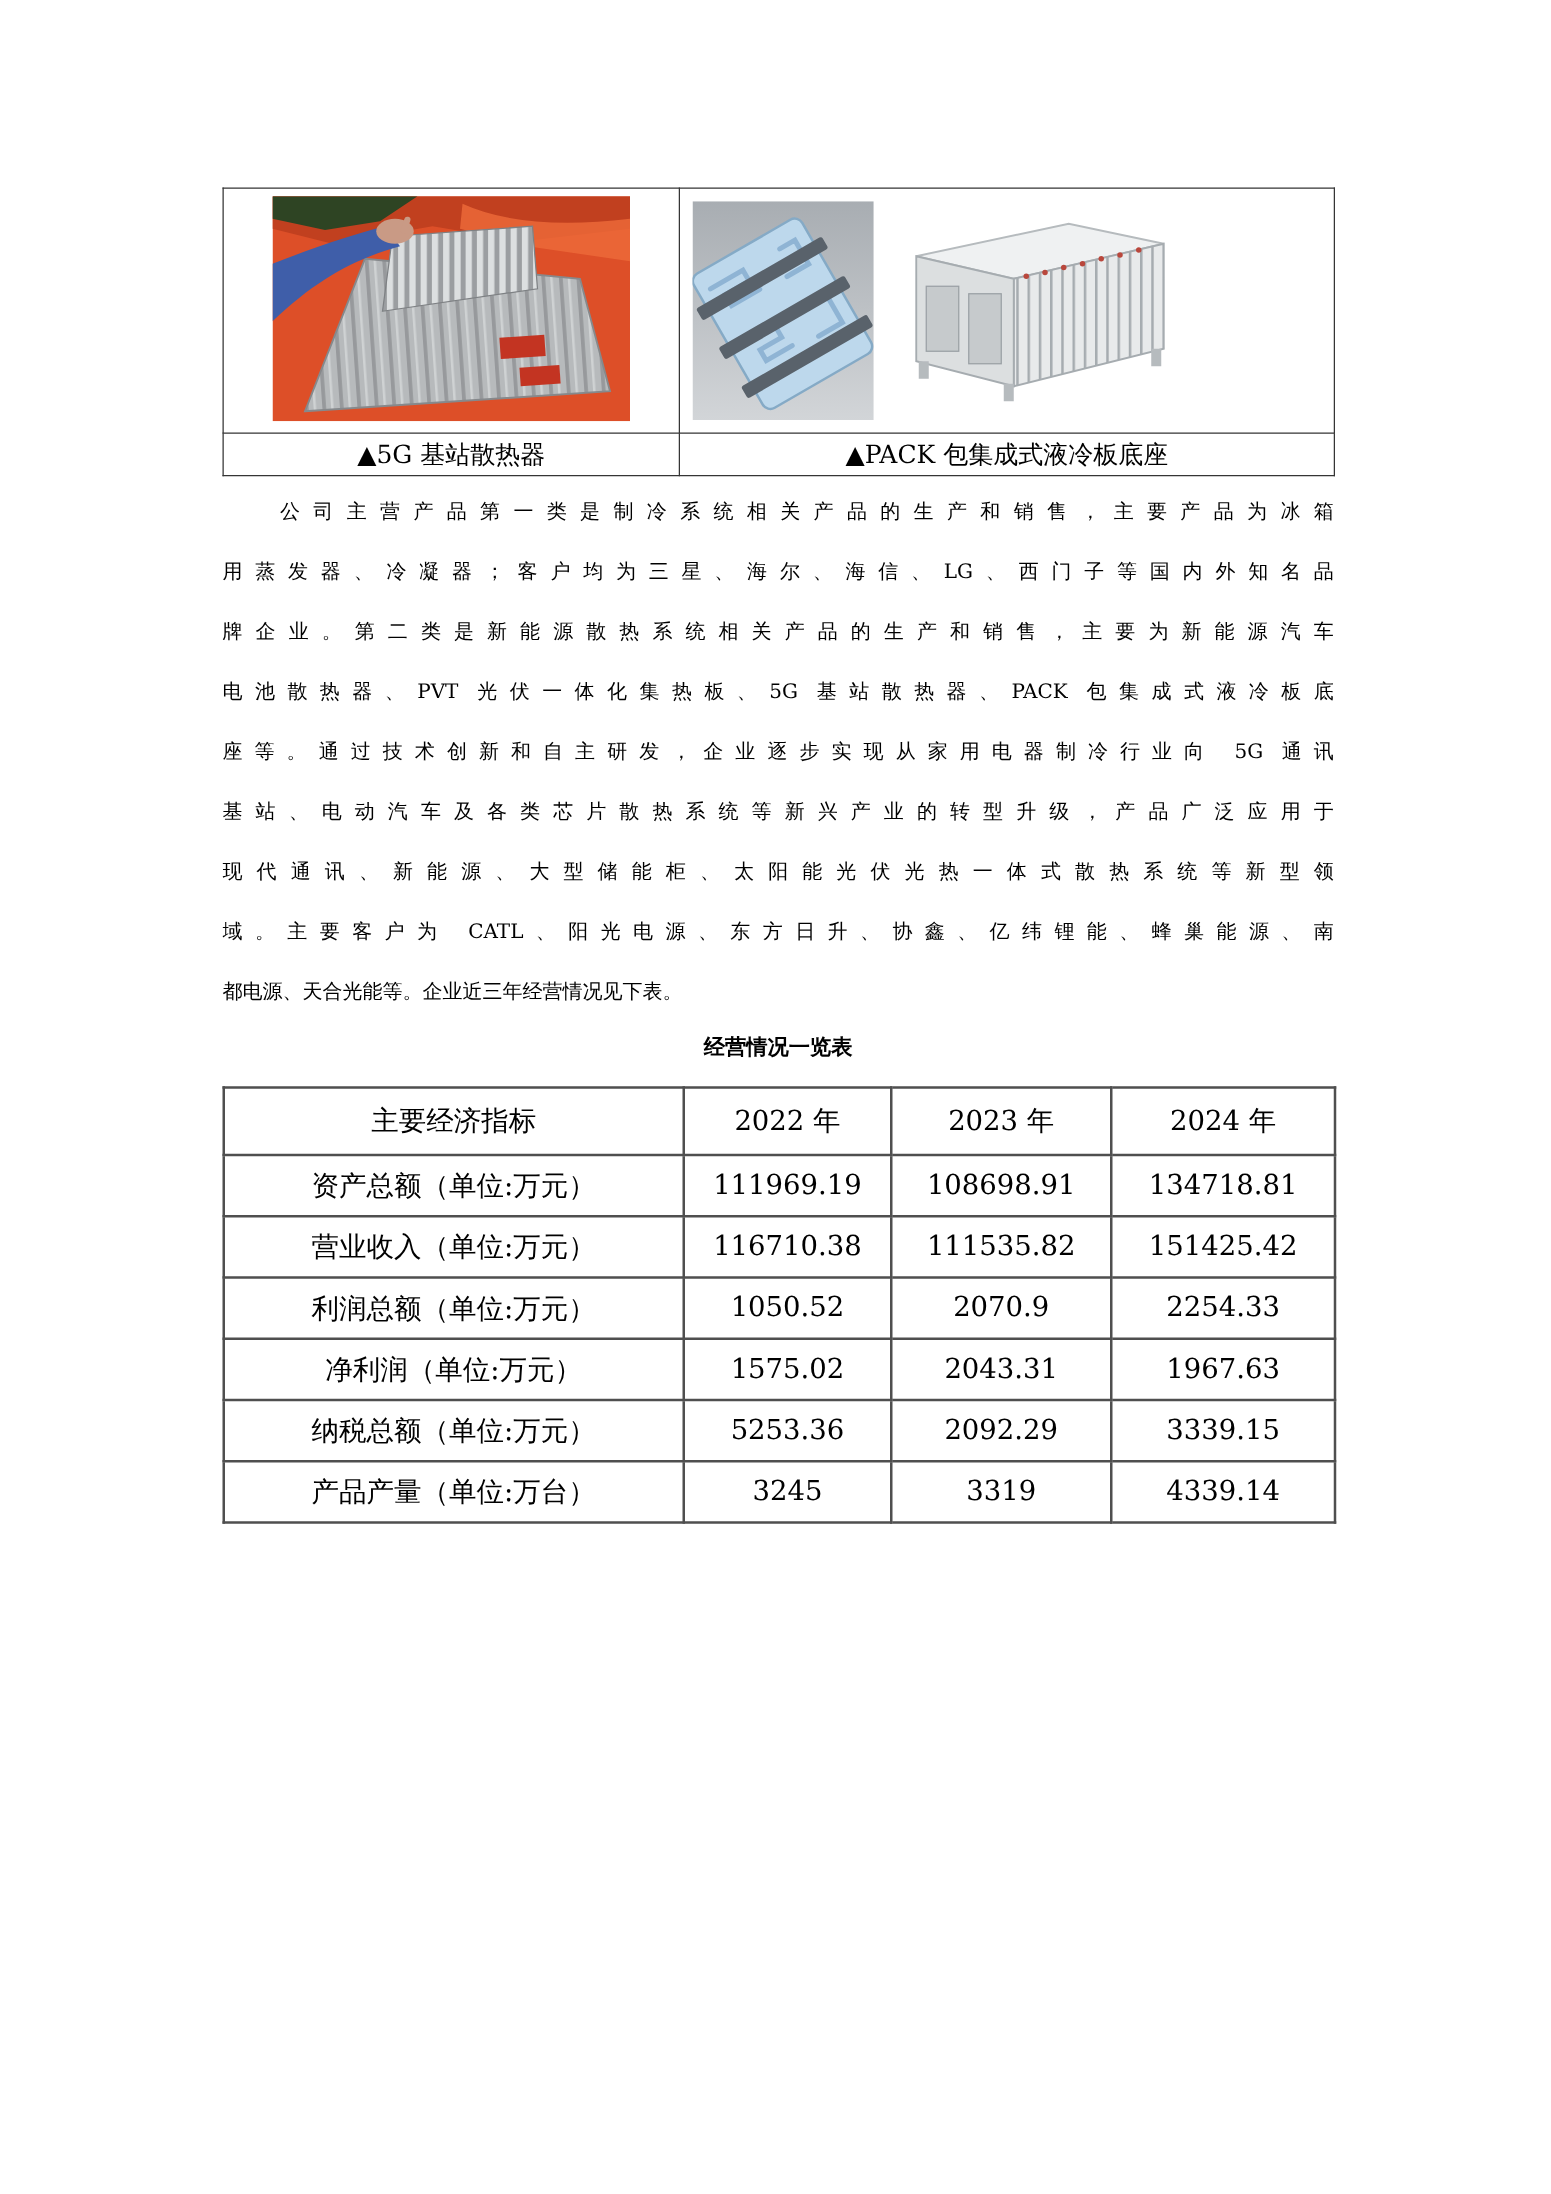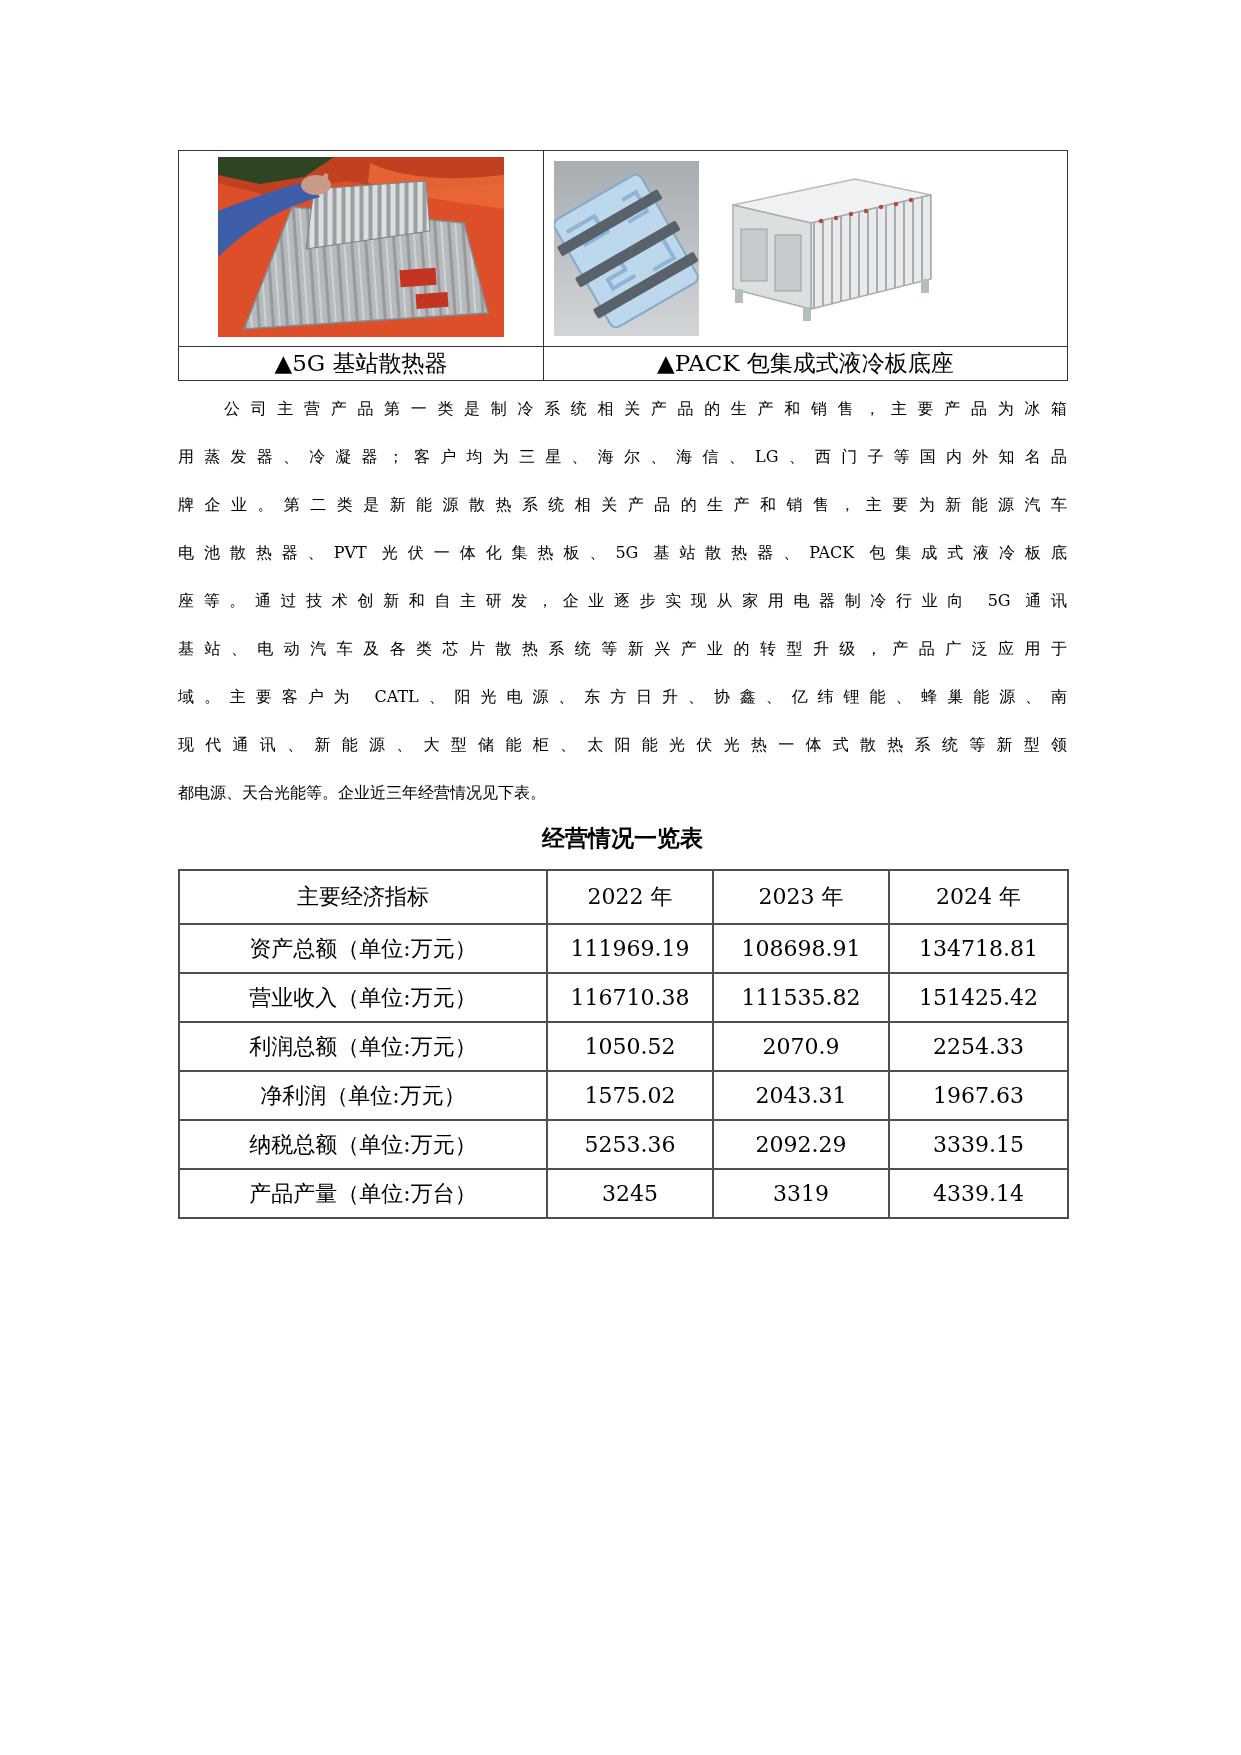--- a/index.html
+++ b/index.html
@@ -29,21 +29,21 @@
     border: 1.5px solid #353535;
     padding: 0;
     vertical-align: middle;
   }
   .gallery .photo-cell { height: 195px; text-align: center; }
   .gallery .photo-cell-right { text-align: left; }
   .photo-pair { display: flex; align-items: center; gap: 6px; padding-left: 10px; }
   .gallery .caption-cell {
     height: 33px;
     text-align: center;
-    font-size: 23px;
+    font-size: 20px;
     line-height: 33px;
     white-space: nowrap;
     overflow: hidden;
   }
 
   
   .para { margin-top: 4px; width: 889px; }
   .pline {
     font-size: 16px;
     line-height: 48px;
@@ -56,21 +56,21 @@
   .pline.indent { padding-left: 46px; }
   .pline.last { text-align-last: left; white-space: normal; }
 
   
   .tbl-title {
     margin-top: 6px;
     width: 889px;
     text-align: center;
     font-family: "Liberation Sans", "DejaVu Sans", sans-serif;
     font-weight: bold;
-    font-size: 23px;
+    font-size: 17px;
     line-height: 30px;
   }
   table.biz {
     border-collapse: collapse;
     width: 889px;
     table-layout: fixed;
     font-size: 22px;
     margin-top: 16px;
   }
   table.biz td, table.biz th {
@@ -181,22 +181,22 @@
     </tbody>
       </table>
 
     <div class="para">
       <div class="pline indent">公司主营产品第一类是制冷系统相关产品的生产和销售，主要产品为冰箱</div>
       <div class="pline">用蒸发器、冷凝器；客户均为三星、海尔、海信、LG、西门子等国内外知名品</div>
       <div class="pline">牌企业。第二类是新能源散热系统相关产品的生产和销售，主要为新能源汽车</div>
       <div class="pline">电池散热器、PVT 光伏一体化集热板、5G 基站散热器、PACK 包集成式液冷板底</div>
       <div class="pline">座等。通过技术创新和自主研发，企业逐步实现从家用电器制冷行业向 5G 通讯</div>
       <div class="pline">基站、电动汽车及各类芯片散热系统等新兴产业的转型升级，产品广泛应用于</div>
+      <div class="pline">现代通讯、新能源、大型储能柜、太阳能光伏光热一体式散热系统等新型领</div>
       <div class="pline">域。主要客户为 CATL、阳光电源、东方日升、协鑫、亿纬锂能、蜂巢能源、南</div>
-      <div class="pline">现代通讯、新能源、大型储能柜、太阳能光伏光热一体式散热系统等新型领</div>
       <div class="pline last">都电源、天合光能等。企业近三年经营情况见下表。</div>
     </div>
 
     <div class="tbl-title">经营情况一览表</div>
 
     <table class="biz">
       <colgroup>
         <col style="width:368px">
           <col style="width:166px">
           <col style="width:176px">

